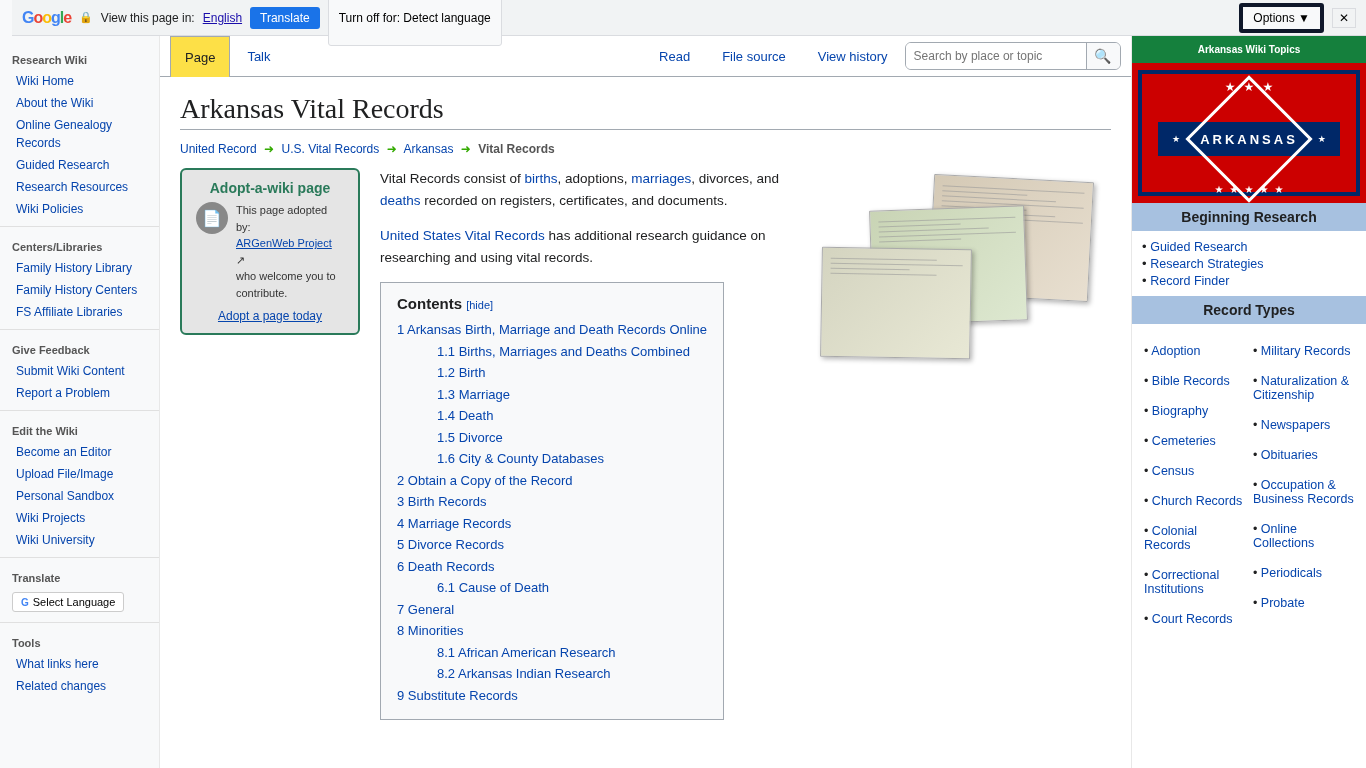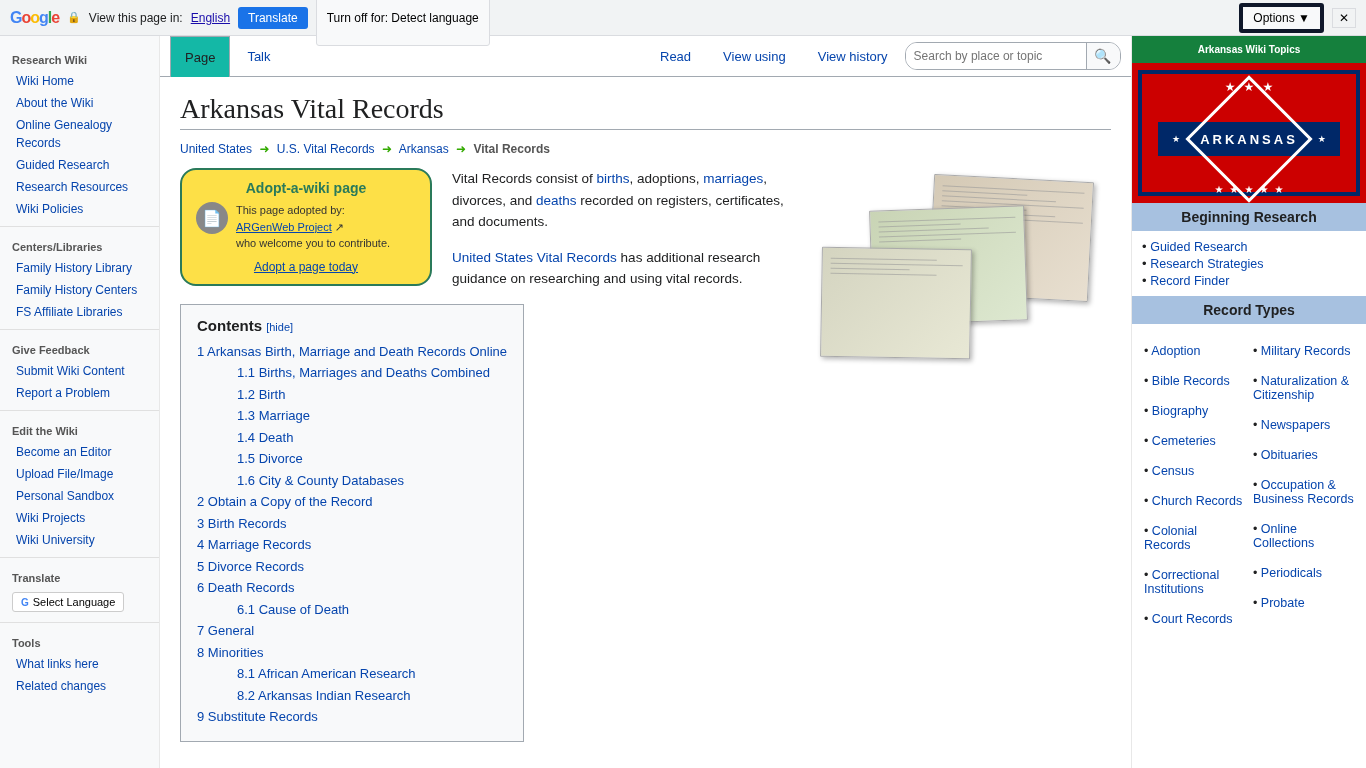--- a/index.html
+++ b/index.html
@@ -9,21 +9,21 @@
     #translate-bar {
       background: #f1f3f4;
       border-bottom: 1px solid #dadce0;
       padding: 4px 10px;
       display: flex;
       align-items: center;
       gap: 8px;
       height: 36px;
       position: fixed;
       top: 0;
-      left: 0;
+      left: 12px;
       right: 0;
       z-index: 100;
     }
     #translate-bar .google-logo {
       font-size: 16px;
       font-weight: bold;
       color: #4285f4;
       letter-spacing: -1px;
     }
     #translate-bar .google-logo span:nth-child(1) { color: #4285f4; }
@@ -125,31 +125,31 @@
       cursor: pointer;
       border: 1px solid transparent;
       border-bottom: none;
       color: #0645ad;
       text-decoration: none;
       margin-right: 2px;
       display: flex;
       align-items: center;
     }
     .page-tab.active {
-      background: #14b8a6;
+      background: #fde047;
       border-color: #a2a9b1;
       border-bottom-color: white;
       color: #202122;
       margin-bottom: -1px;
     }
     .tab-spacer { flex: 1; }
     .tab-search {
       display: flex;
       border: 1px solid #a2a9b1;
-      border-radius: 12px;
+      border-radius: 6px;
       overflow: hidden;
       margin: 6px 0;
       height: 28px;
     }
     .tab-search input {
       border: none;
       outline: none;
       padding: 0 8px;
       font-size: 12px;
       width: 180px;
@@ -194,24 +194,24 @@
       font-size: 13.5px;
       line-height: 1.6;
       margin-bottom: 14px;
     }
     .intro-text a { color: #0645ad; text-decoration: none; }
 
     
     .adopt-box {
       float: left;
       border: 2px solid #2a7a5a;
-      background: #fde047;
-      border-radius: 16px;
+      background: #e5e5e5;
+      border-radius: 6px;
       padding: 10px 14px;
-      width: 252px;
+      width: 180px;
       margin-right: 20px;
       margin-bottom: 10px;
       font-size: 12px;
     }
     .adopt-box .adopt-title {
       font-weight: bold;
       text-align: center;
       color: #2a7a5a;
       font-size: 14px;
       margin-bottom: 6px;
@@ -472,34 +472,34 @@
     <a class="sidebar-link">Related changes</a>
   </div>
 
   <div id="content-area">
 
     <div id="page-tabs">
       <a class="page-tab active">Page</a>
       <a class="page-tab">Talk</a>
       <div class="tab-spacer"></div>
       <a class="page-tab">Read</a>
-      <a class="page-tab">View using</a>
+      <a class="page-tab">File source</a>
       <a class="page-tab">View history</a>
       <div class="tab-search">
         <input type="text" placeholder="Search by place or topic" style="">
         <button>🔍</button>
       </div>
     </div>
 
     <div id="page-content">
       <h1 id="page-title">Arkansas Vital Records</h1>
 
       
       <div class="breadcrumb">
-        <a href="#">United States</a>
+        <a href="#">United Record</a>
         <span class="arrow">➜</span>
         <a href="#">U.S. Vital Records</a>
         <span class="arrow">➜</span>
         <a href="#">Arkansas</a>
         <span class="arrow">➜</span>
         <span class="current">Vital Records</span>
       </div>
 
       
       <div class="doc-images">

